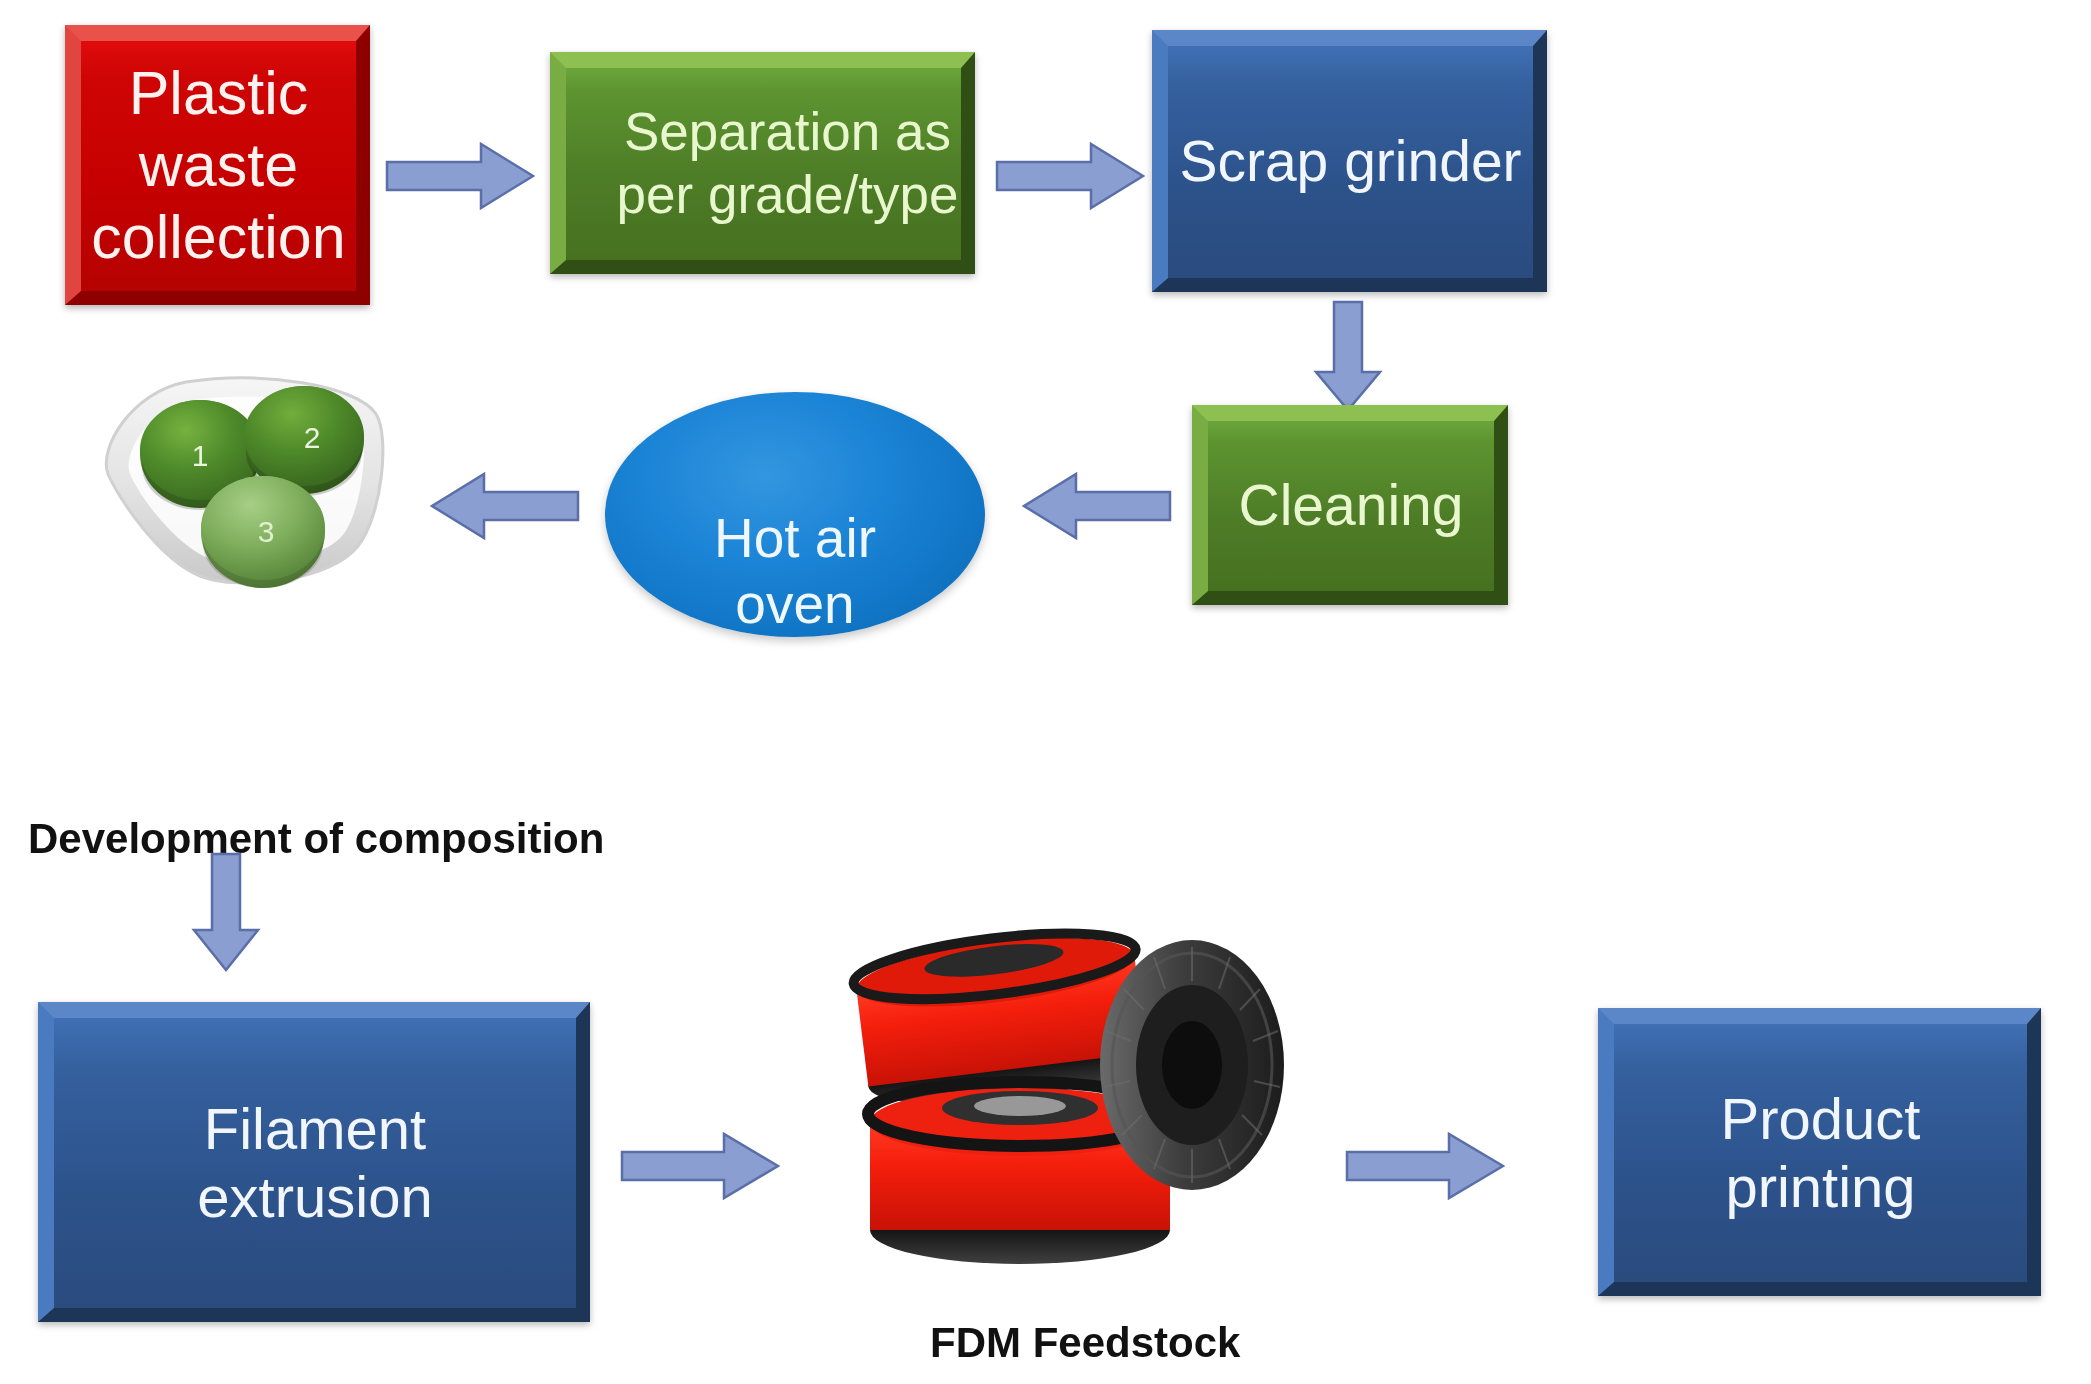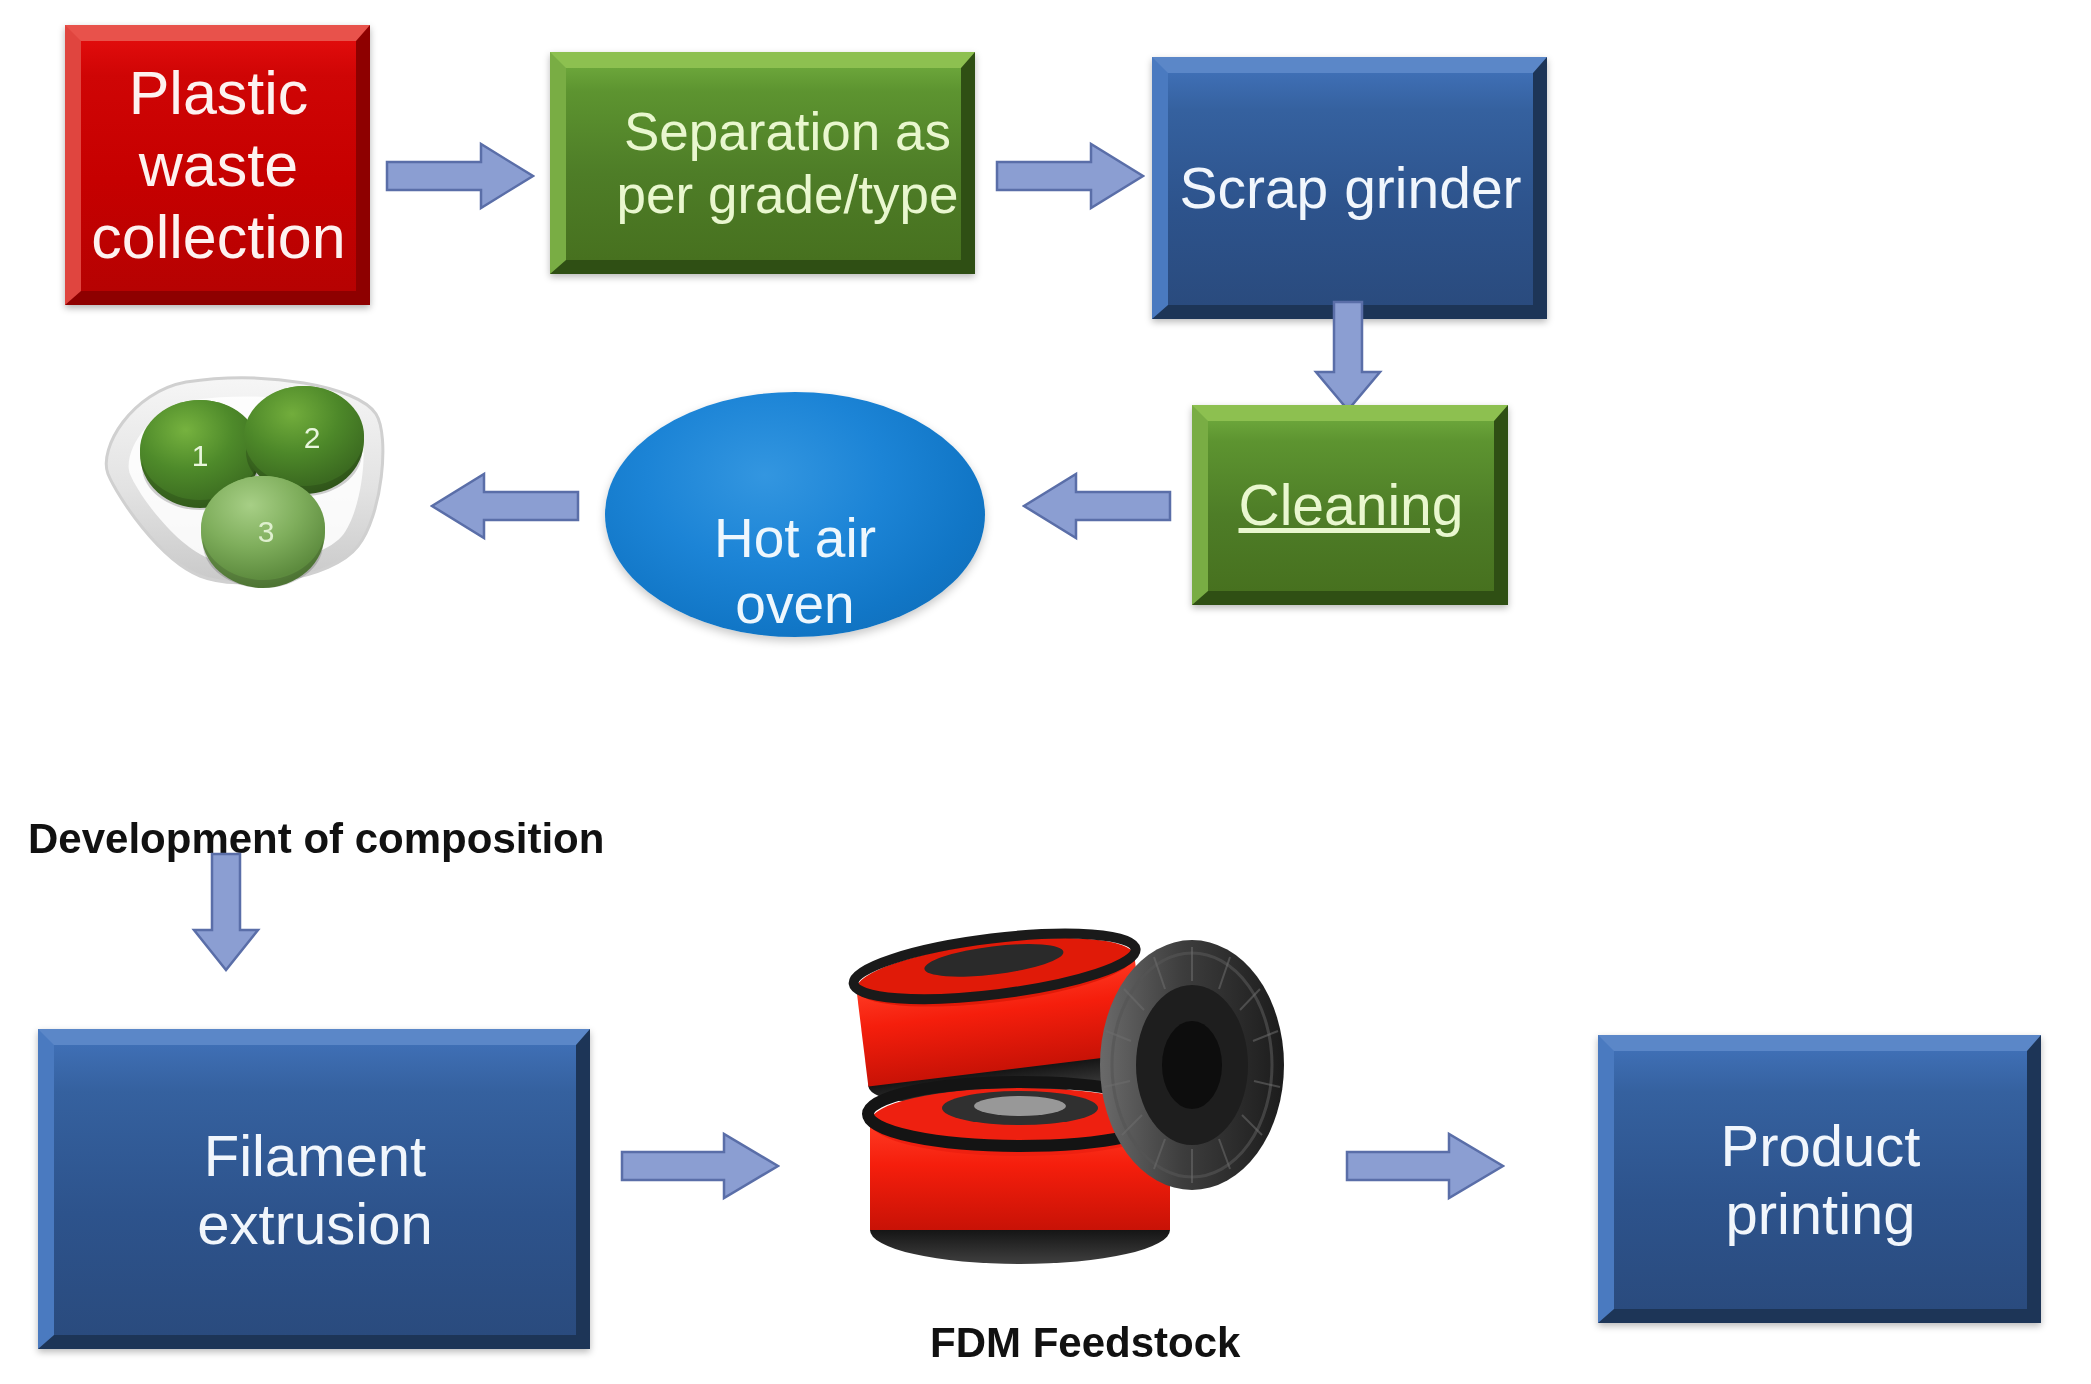--- a/index.html
+++ b/index.html
@@ -35,21 +35,20 @@
     border-color:#8dc050 #2f4f14 #2f4f14 #79ad44;
     box-shadow:0 3px 7px rgba(0,0,0,.28);
     color:#e9f7cf;
   }
   
   .box-blue{
     background:linear-gradient(180deg,#3f6fb5 0%,#35619f 16%,#2d538c 58%,#2a4b7e 100%);
     border-color:#5b87c8 #1d3557 #1d3557 #4a7ac0;
     box-shadow:0 3px 7px rgba(0,0,0,.28);
     color:#f1f6fc;
-    margin-top:27px;
   }
 
   
   .ellipse{
     position:absolute;border-radius:50%;
     background:radial-gradient(ellipse at 42% 34%, #3396e0 0%, #1c84d6 38%, #1176c6 68%, #0e69b2 100%);
     display:flex;align-items:flex-end;justify-content:center;text-align:center;
     color:#eef7fd;line-height:1.2;
     box-shadow:0 4px 10px rgba(0,0,0,.22);
   }
@@ -103,21 +102,21 @@
   <div class="pbox box-blue" style="left:1152px;top:30px;width:395px;height:262px;font-size:57px;">
     <span class="lbl">Scrap grinder</span>
   </div>
 
   <div class="arrow" style="left:1312px;top:300px;width:72px;height:112px;">
     <svg viewBox="0 0 72 112" preserveAspectRatio="none">
       <polygon points="22,2 50,2 50,72 68,72 36,110 4,72 22,72" fill="#8b9ed2" stroke="#5a6ea8" stroke-width="2.5"></polygon>
     </svg>
   </div>
 
-  <div class="pbox box-green" style="left:1192px;top:405px;width:316px;height:200px;font-size:57px;text-decoration:underline;">
+  <div class="pbox box-green" style="left:1192px;top:405px;width:316px;height:200px;font-size:57px;">
     <span class="lbl">Cleaning</span>
   </div>
 
   <div class="arrow" style="left:1022px;top:470px;width:150px;height:72px;">
     <svg viewBox="0 0 150 72" preserveAspectRatio="none">
       <polygon points="148,22 54,22 54,4 2,36 54,68 54,50 148,50" fill="#8b9ed2" stroke="#5a6ea8" stroke-width="2.5"></polygon>
     </svg>
   </div>
 
   <div class="ellipse" style="left:605px;top:392px;width:380px;height:245px;font-size:55px;">

